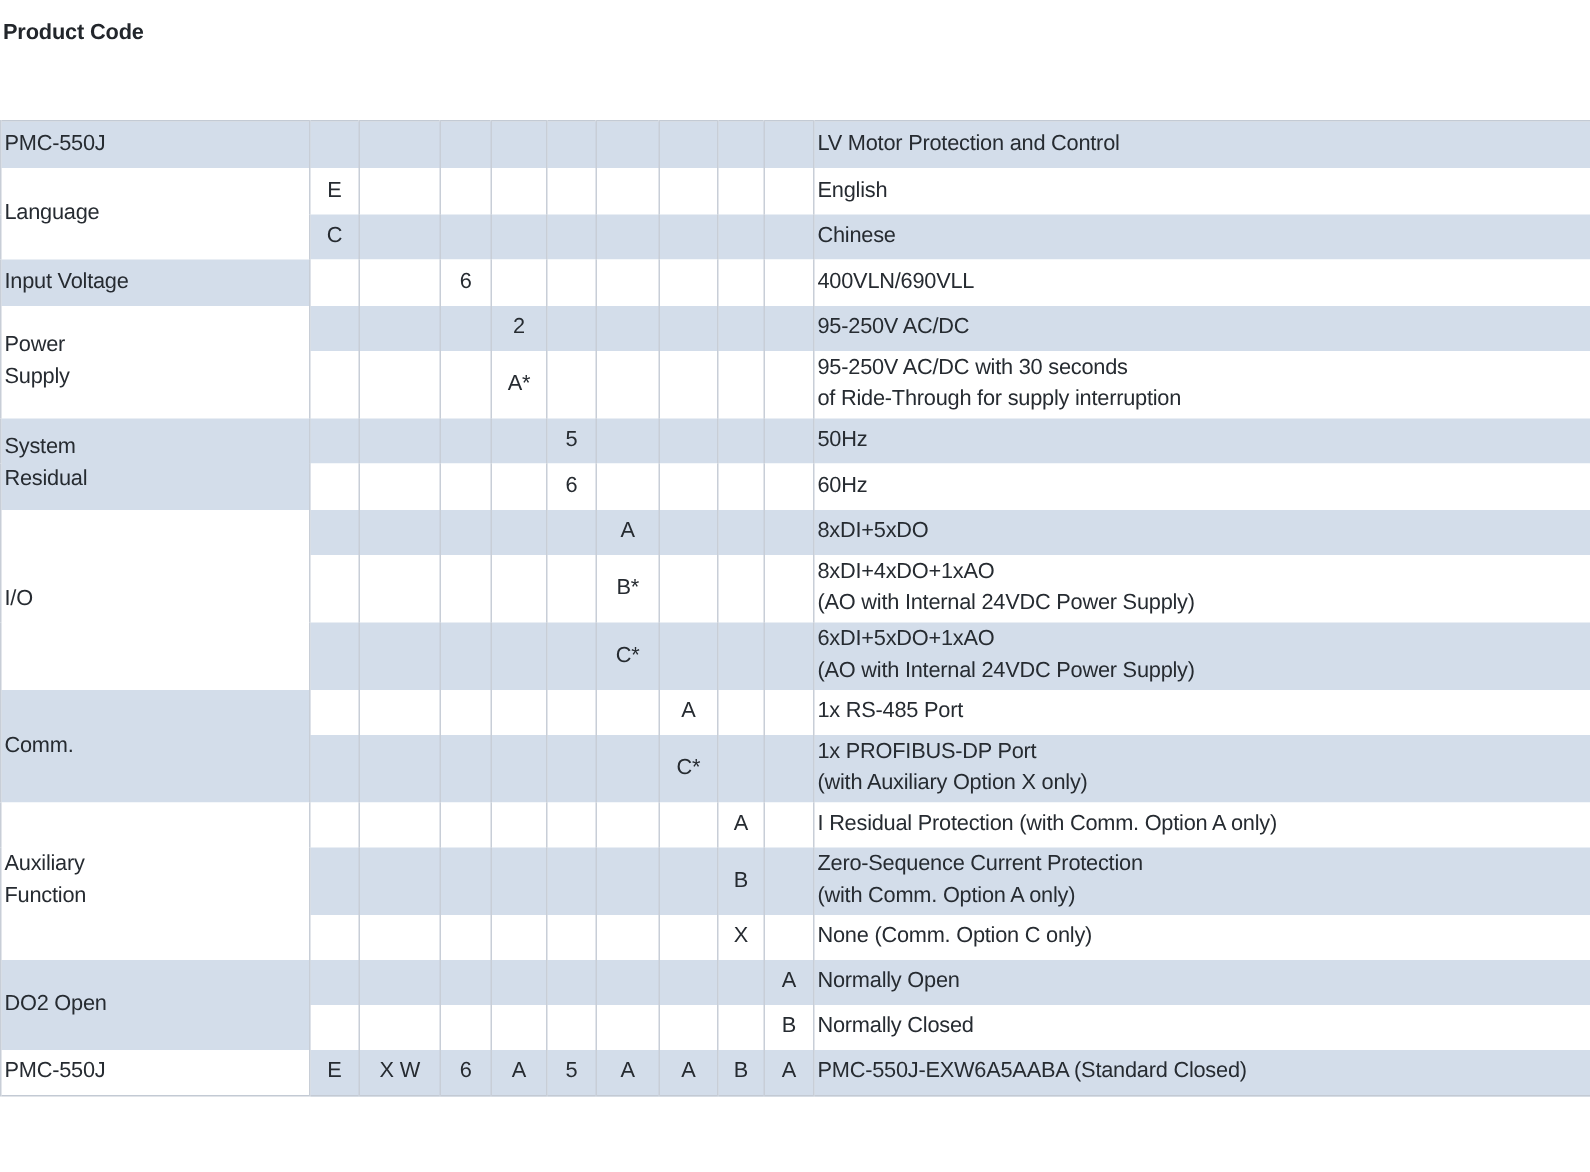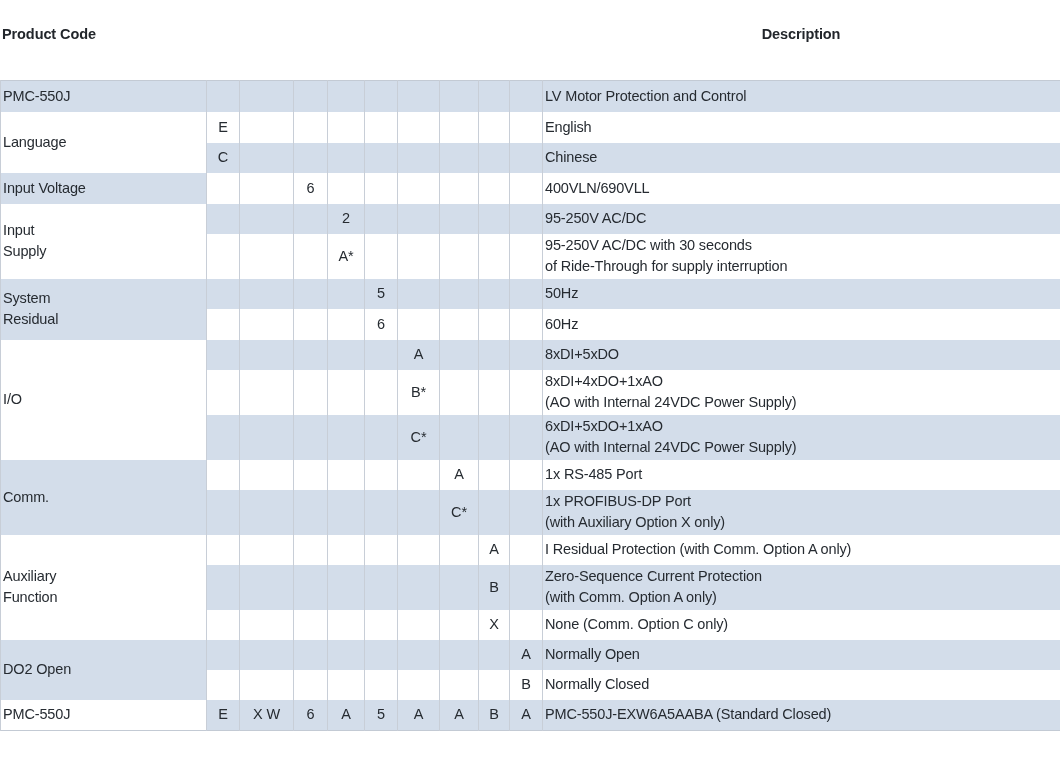--- a/index.html
+++ b/index.html
@@ -13,21 +13,21 @@
   #page {
     position: relative;
     width: 1060px; height: 781px;
     overflow: hidden;
   }
 
   
   .thead {
     display: flex;
     height: 44px;
-    align-items: flex-end;
+    align-items: center;
   }
   .thead .h-left {
     width: 206px;
     font-size: 14.5px;
     font-weight: bold;
     letter-spacing: -0.1px;
     padding-left: 2px;
     line-height: 19px;
     white-space: nowrap;
   }
@@ -114,21 +114,20 @@
   }
 </style>
 </head>
 <body>
 
 <div id="page">
 
   <div class="thead">
     <div class="h-left">Product Code</div>
     <div class="h-mid"></div>
-    <div class="h-right">Description</div>
   </div>
 
   <table class="spec">
     <tbody>
 
       <tr class="r31">
         <td class="label shade">PMC-550J</td>
         <td class="code c1 shade"></td>
         <td class="code c2 shade"></td>
         <td class="code c3 shade"></td>
@@ -177,21 +176,21 @@
         <td class="code c5 white"></td>
         <td class="code c6 white"></td>
         <td class="code c7 white"></td>
         <td class="code c8 white"></td>
         <td class="code c9 white"></td>
         <td class="desc white">400VLN/690VLL</td>
       </tr>
 
       <tr class="r30">
         <td class="label white tall" rowspan="2">
-          <span class="two-line">Input</span>
+          <span class="two-line">Power</span>
           <span class="two-line">Supply</span>
         </td>
         <td class="code c1 shade"></td>
         <td class="code c2 shade"></td>
         <td class="code c3 shade"></td>
         <td class="code c4 shade">2</td>
         <td class="code c5 shade"></td>
         <td class="code c6 shade"></td>
         <td class="code c7 shade"></td>
         <td class="code c8 shade"></td>

